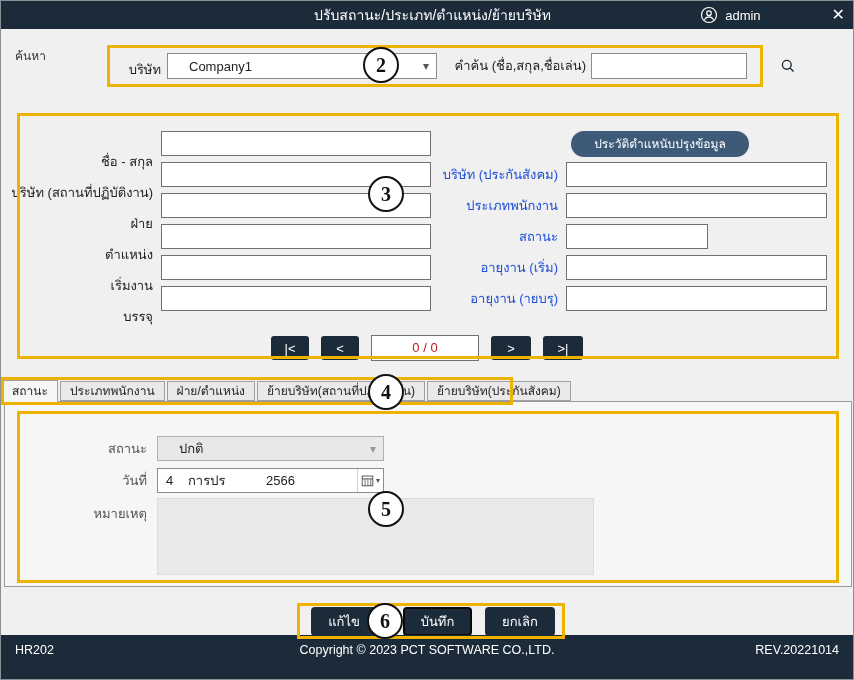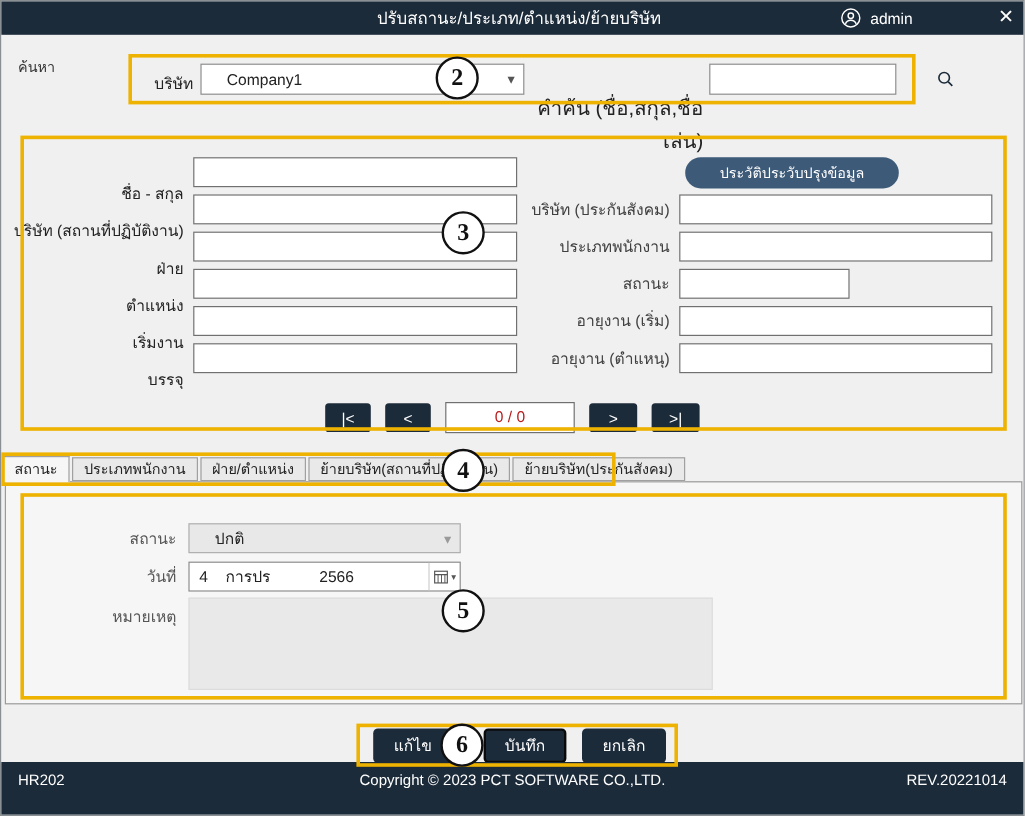--- a/index.html
+++ b/index.html
@@ -14,31 +14,31 @@
   .user-icon { display:flex; align-items:center; }
   .user-name { font-size:13px; }
   .close-btn { margin-left:64px; font-size:16px; cursor:pointer; line-height:28px; }
 
   
   .search-label { position:absolute; left:14px; top:33px; font-size:12px; color:#333;margin-top:12px; }
   .company-label { position:absolute; left:112px; top:58px; width:48px; text-align:right; font-size:13px; color:#222; }
   .company-dropdown { position:absolute; left:166px; top:52px; width:270px; height:26px; background:#fff; border:1px solid #8c8c8c; display:flex; align-items:center; cursor:pointer; }
   .dd-value { flex:1; padding-left:21px; font-size:13px; color:#222; }
   .dd-chevron { width:20px; text-align:center; color:#555; font-size:12px; }
-  .keyword-label { position:absolute; left:438px; top:75px; width:147px; text-align:right; font-size:17px; color:#222; }
+  .keyword-label { position:absolute; left:438px; top:54px; width:147px; text-align:right; font-size:13px; color:#222; }
   .search-box { position:absolute; left:590px; top:52px; width:156px; height:26px; background:#fff; border:1px solid #8c8c8c; display:flex; align-items:center; }
   .search-input { flex:1; height:100%; border:none; outline:none; background:transparent; padding:0 4px 0 8px; font-size:13px; }
   .search-icon { width:22px; display:flex; align-items:center; justify-content:center; cursor:pointer; }
 
   
   .col-left { position:absolute; left:0; top:127px; }
   .col-right { position:absolute; left:404px; top:127px; }
   .frow { display:flex; align-items:center; height:31px; }
   .flabel { width:160px; text-align:right; padding-right:8px; font-size:13px; color:#222;margin-top:36px; }
-  .flabel-r { width:161px; text-align:right; padding-right:8px; font-size:13px; color:#404040; }
+  .flabel-r { width:161px; text-align:right; padding-right:8px; font-size:13px; color:#1d4ed8; }
   .finput { width:270px; height:25px; border:1px solid #707070; background:#fff; font-size:13px; padding:0 6px; outline:none; }
   .finput-r { width:261px; height:25px; border:1px solid #707070; background:#fff; font-size:13px; padding:0 6px; outline:none; }
   .finput-r.short { width:142px; }
   .history-btn { margin-left:166px; width:178px; height:26px; background:#3d5a78; color:#fff; border:none; border-radius:13px; font-size:12px; cursor:pointer; font-family:inherit; }
 
   
   .pager { position:absolute; left:0; right:0; top:334px; display:flex; justify-content:center; align-items:center; gap:12px; }
   .pg-btn { height:24px; background:#1c2b3a; color:#fff; border:none; border-radius:3px; font-size:13px; cursor:pointer; font-family:inherit; }
   .pg-first,.pg-prev { width:38px; }
   .pg-next,.pg-last { width:40px; }
@@ -151,40 +151,40 @@
       <input class="finput" type="text" style="">
     </div>
     <div class="frow">
       <span class="flabel">บรรจุ</span>
       <input class="finput" type="text" style="">
     </div>
   </div>
 
   <div class="col-right">
     <div class="frow">
-      <button class="history-btn">ประวัติประวับปรุงข้อมูล</button>
+      <button class="history-btn">ประวัติตำแหนับปรุงข้อมูล</button>
     </div>
     <div class="frow">
       <span class="flabel-r">บริษัท (ประกันสังคม)</span>
       <input class="finput-r" type="text" style="">
     </div>
     <div class="frow">
       <span class="flabel-r">ประเภทพนักงาน</span>
       <input class="finput-r" type="text" style="">
     </div>
     <div class="frow">
       <span class="flabel-r">สถานะ</span>
       <input class="finput-r short" type="text" style="">
     </div>
     <div class="frow">
       <span class="flabel-r">อายุงาน (เริ่ม)</span>
       <input class="finput-r" type="text" style="">
     </div>
     <div class="frow">
-      <span class="flabel-r">อายุงาน (ตำแหนุ)</span>
+      <span class="flabel-r">อายุงาน (ายบรุ)</span>
       <input class="finput-r" type="text" style="">
     </div>
   </div>
 
   <div class="pager">
     <button class="pg-btn pg-first">|&lt;</button>
     <button class="pg-btn pg-prev">&lt;</button>
     <div class="pg-counter">0 / 0</div>
     <button class="pg-btn pg-next">&gt;</button>
     <button class="pg-btn pg-last">&gt;|</button>

